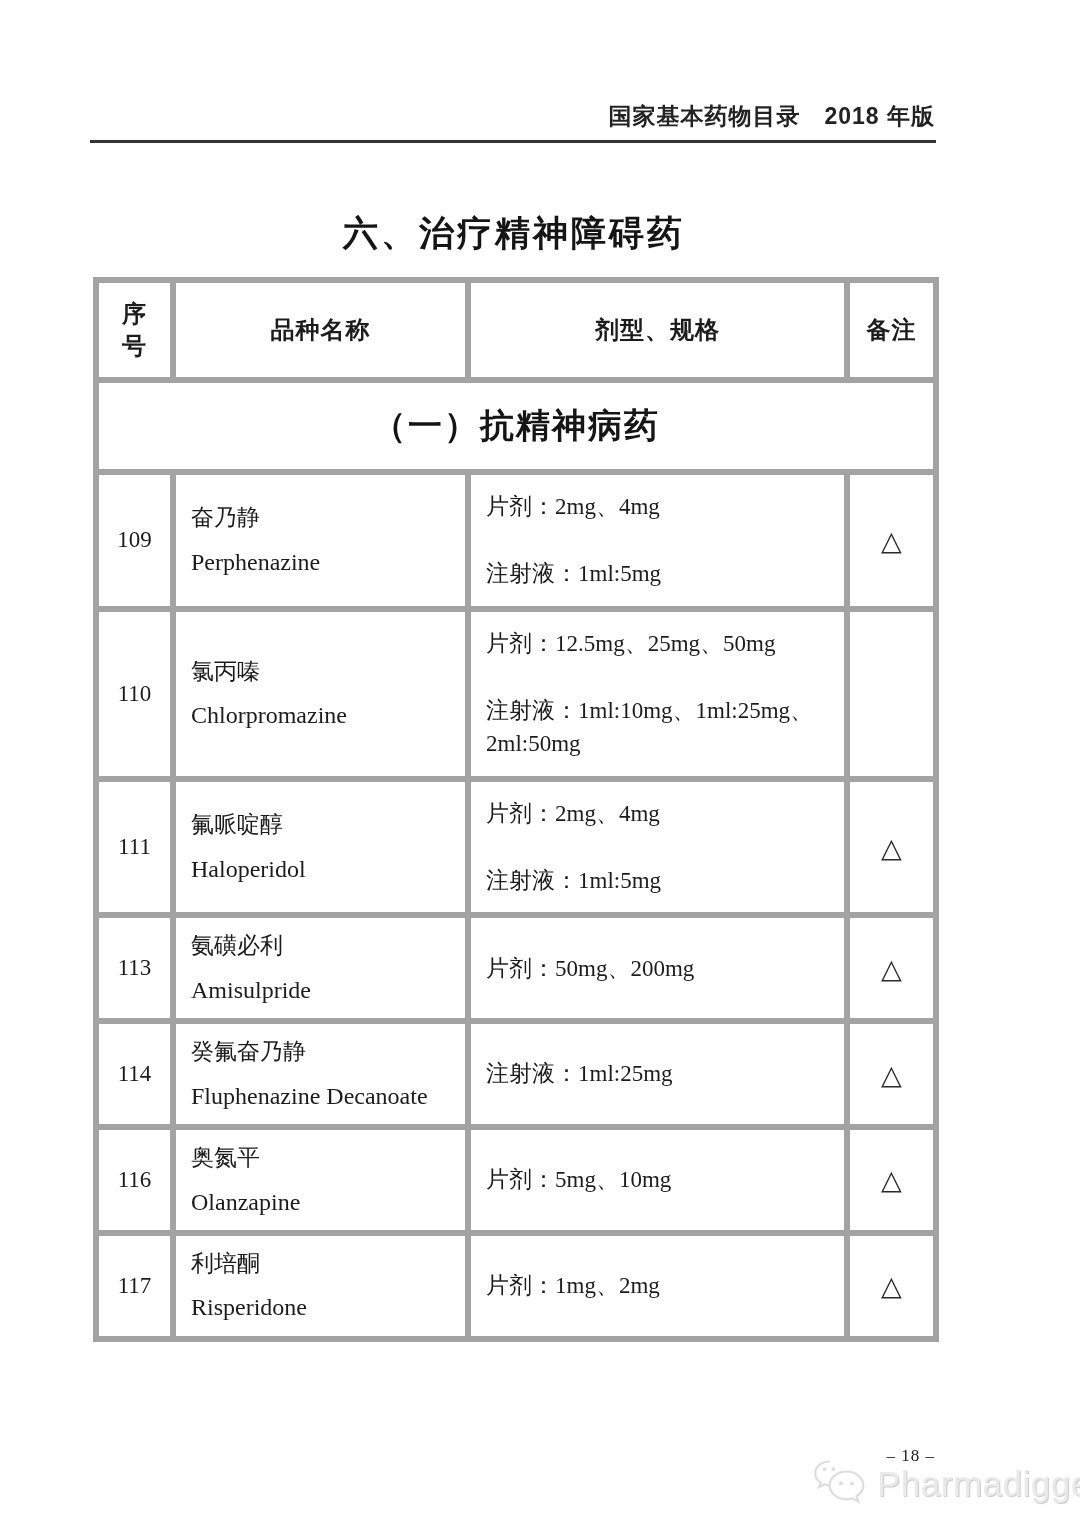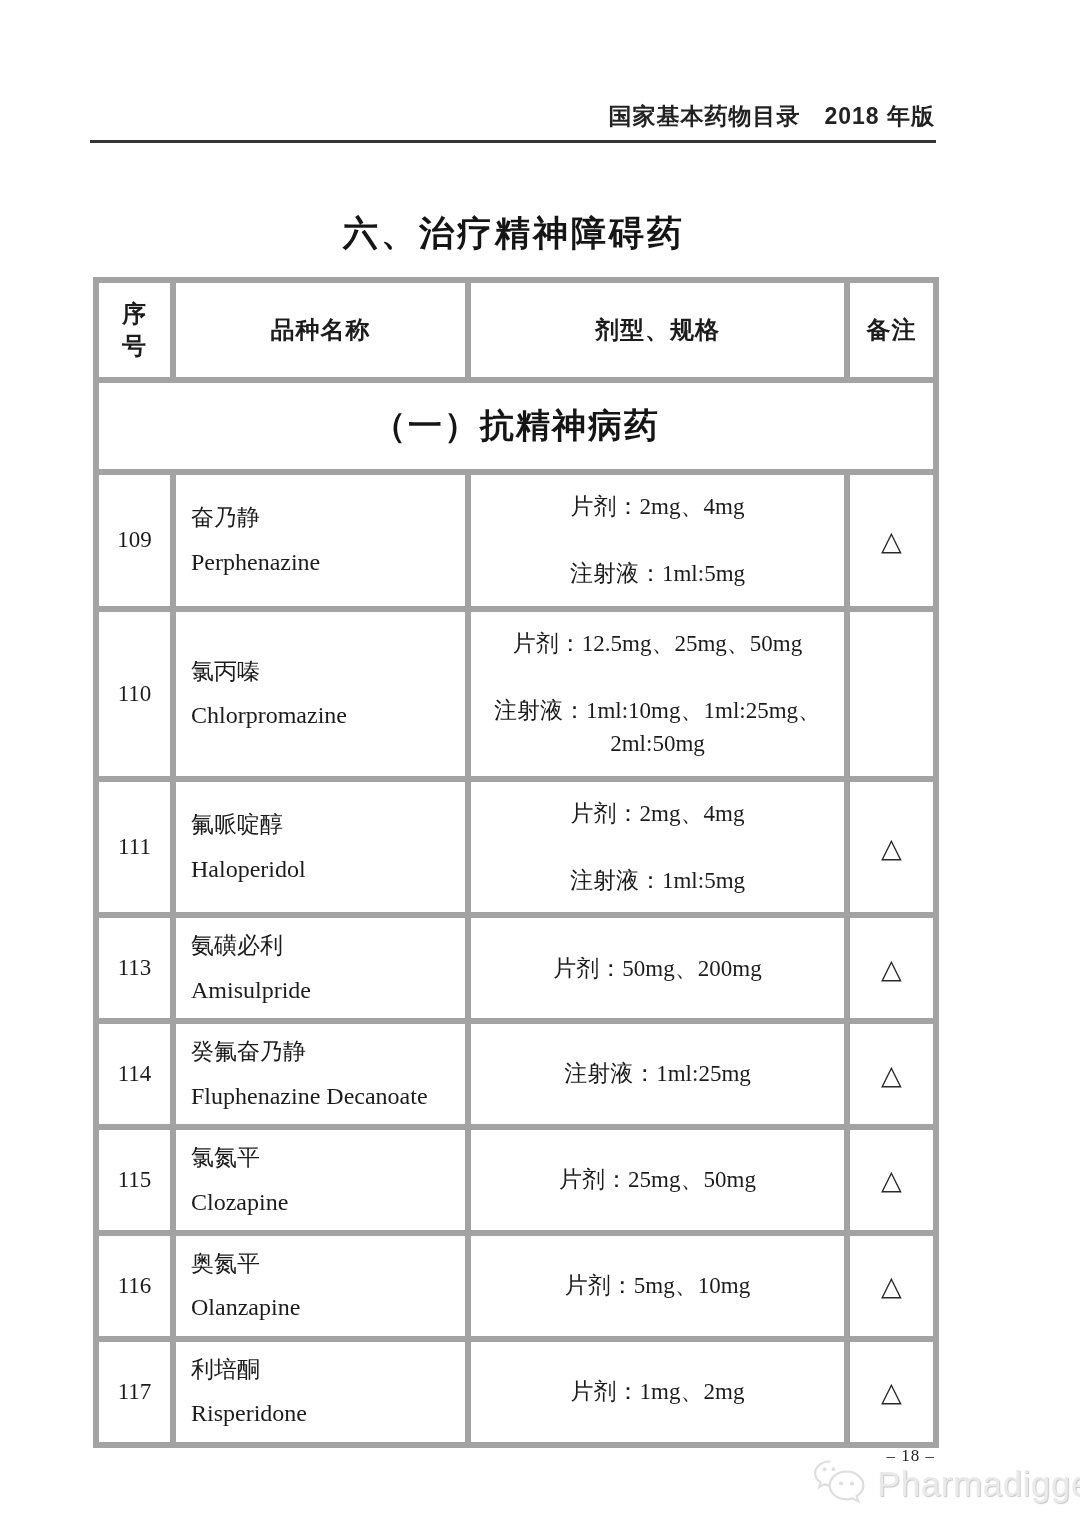--- a/index.html
+++ b/index.html
@@ -62,21 +62,20 @@
   }
   .c-name .en{
     font-size:24px;
     margin-top:17px;
     line-height:1.1;
   }
   .c-name .cn{line-height:1.15;}
   .c-spec{
     padding:6px 12px 6px 15px;
     font-size:23px;
-    text-align:center;
   }
   .spec-line{line-height:1.45;}
   .spec-line + .spec-line{margin-top:34px;}
   .c-note{
     text-align:center;
     font-size:27px;
     font-family:"DejaVu Sans","Liberation Sans",sans-serif;
     color:#2a2a2a;
   }
   .page-footer{
@@ -181,31 +180,20 @@
       <td class="c-name">
         <div class="cn">癸氟奋乃静</div>
         <div class="en">Fluphenazine Decanoate</div>
       </td>
       <td class="c-spec">
         <div class="spec-line">注射液：1ml:25mg</div>
       </td>
       <td class="c-note">△</td>
     </tr>
 
-    <tr style="height:87px">
-      <td class="c-no">115</td>
-      <td class="c-name">
-        <div class="cn">氯氮平</div>
-        <div class="en">Clozapine</div>
-      </td>
-      <td class="c-spec">
-        <div class="spec-line">片剂：25mg、50mg</div>
-      </td>
-      <td class="c-note">△</td>
-    </tr>
 
     <tr style="height:86px">
       <td class="c-no">116</td>
       <td class="c-name">
         <div class="cn">奥氮平</div>
         <div class="en">Olanzapine</div>
       </td>
       <td class="c-spec">
         <div class="spec-line">片剂：5mg、10mg</div>
       </td>

